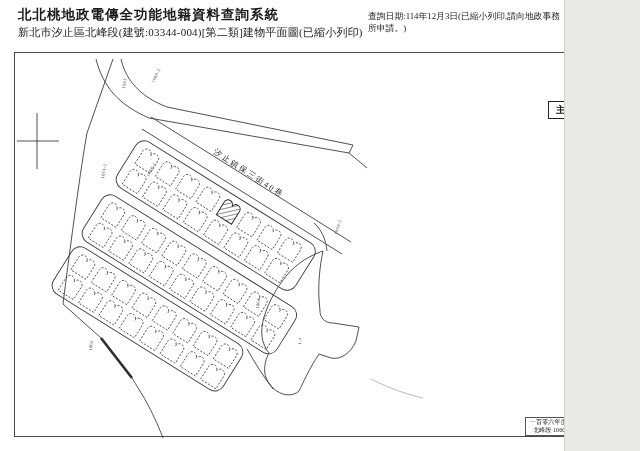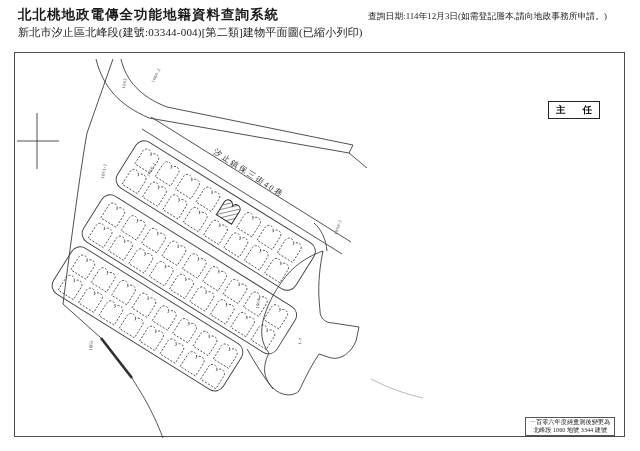--- a/index.html
+++ b/index.html
@@ -1,17 +1,17 @@
 <!DOCTYPE html>
 <html><head>
 <meta charset="utf-8">
 <style>
   html,body{margin:0;padding:0;background:#e9e9e7;}
   #page{
-    position:relative;width:640px;height:451px;background:#ffffff;
+    position:relative;width:564px;height:451px;background:#ffffff;
     font-family:"Liberation Serif","DejaVu Serif",serif;color:#1a1a1a;
     outline:1px solid #cfcfcd;overflow:hidden;
   }
   .title{position:absolute;left:18px;top:6px;font-size:13.5px;font-weight:bold;letter-spacing:1px;}
   .subtitle{position:absolute;left:18px;top:25px;font-size:11px;letter-spacing:.2px;}
   .query-info{position:absolute;left:368px;top:11px;font-size:8.8px;color:#222;}
   .frame{
     position:absolute;left:14px;top:52px;width:611px;height:385px;
     border:1px solid #4a4a4a;box-sizing:border-box;background:#fff;
   }
@@ -33,21 +33,21 @@
     font-family:"Liberation Serif",serif;
   }
 </style>
 </head>
 <body>
 
 <div id="page">
 
   <div class="title">北北桃地政電傳全功能地籍資料查詢系統</div>
   <div class="subtitle">新北市汐止區北峰段(建號:03344-004)[第二類]建物平面圖(已縮小列印)</div>
-  <div class="query-info">查詢日期:114年12月3日(如需登記謄本,請向地政事務所申請。)</div>
+  <div class="query-info">查詢日期:114年12月3日(已縮小列印,請向地政事務所申請。)</div>
 
   <div class="frame">
     <svg id="plan-svg" width="611" height="385" viewBox="14 52 611 385">
 
       <defs>
         <pattern id="hatch" width="4" height="4" patternUnits="userSpaceOnUse" patternTransform="rotate(45)">
           <line x1="0" y1="0" x2="0" y2="4" stroke="#2e2e2e" stroke-width="1.1"></line>
         </pattern>
       </defs>
 

